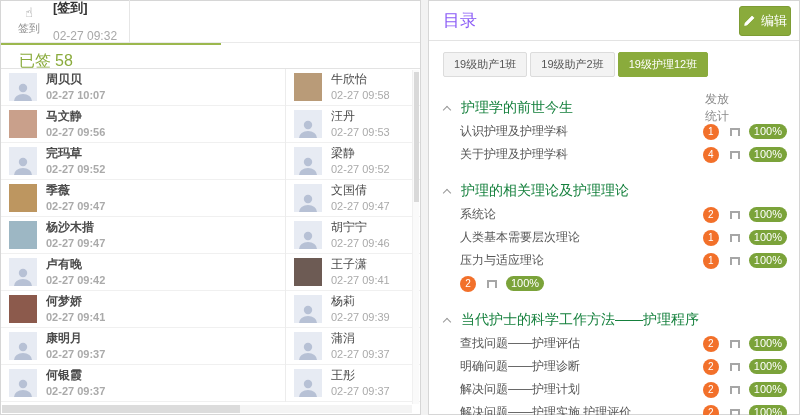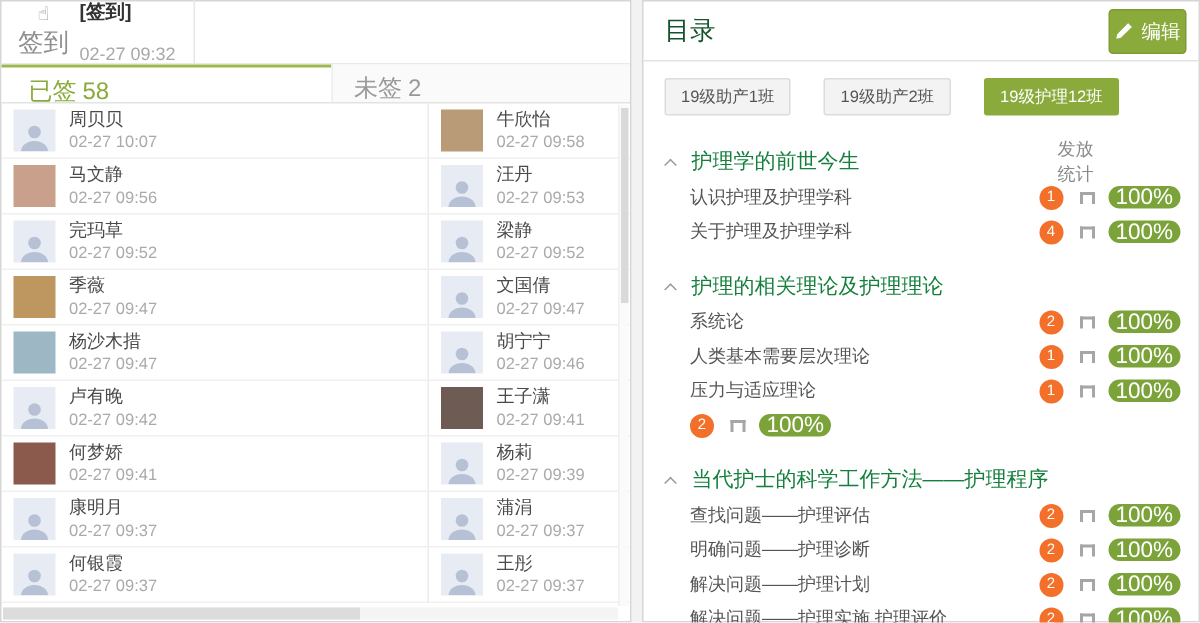--- a/index.html
+++ b/index.html
@@ -15,40 +15,40 @@
   .panel-left {
     width:421px; height:415px; background:#fff;
     border:1px solid #d6d6d6; position:relative; flex:none;
   }
   .att-header {
     height:42px; border-bottom:1px solid #eaeaea;
     display:flex; align-items:center; padding:0 10px;
   }
   .tool-block { width:36px; text-align:center; color:#9a9a9a; flex:none; }
   .hand-glyph { font-size:13px; line-height:12px; color:#8f8f8f; }
-  .tool-label { display:block; font-size:17px; margin-top:2px; color:#8f8f8f; }
+  .tool-label { display:block; font-size:11px; margin-top:2px; color:#8f8f8f; }
   .att-meta { margin-left:6px; padding-right:12px; border-right:1px solid #e6e6e6; }
   .att-title { font-size:13px; font-weight:bold; color:#333; line-height:15px; }
   .att-time { font-size:12px; color:#a8a8a8; margin-top:14px; }
 
   .att-tabs { display:flex; height:26px; border-bottom:1px solid #e3e3e3; font-size:16px; }
   .att-tab { padding-top:6px; cursor:pointer; }
   .att-tab.active {
     width:220px; background:#fff; border-top:2px solid #9cb84e;
     color:#8aab3c; padding-left:18px;
   }
   .att-tab.inactive {
     flex:1; background:#fafafa; color:#999;
     border-left:1px solid #ededed; padding-left:14px;
   }
   .tab-count { margin-left:4px; }
 
   .students { display:flex; }
   .s-col { display:block; }
-  .s-col.left  { width:285px; border-right:1px solid #ececec; }
+  .s-col.left  { width:285px; border-right:1px solid #ececec;font-weight:bold; }
   .s-col.right { width:134px; }
   .student-row {
     height:37px; border-bottom:1px solid #f0f0f0;
     display:flex; align-items:center; padding:0 8px; cursor:pointer;
   }
   .avatar {
     width:28px; height:28px; background:#e7ebf3; flex:none;
     display:flex; align-items:flex-end; justify-content:center; overflow:hidden;
   }
   .avatar svg { display:block; }
@@ -71,27 +71,27 @@
 
   
   .panel-right {
     flex:1; height:415px; background:#fff;
     border:1px solid #d6d6d6; position:relative;
   }
   .toc-header {
     height:40px; border-bottom:1px solid #e3e3e3;
     display:flex; align-items:center; padding:0 8px 0 14px;
   }
-  .toc-title { flex:1; font-size:17px; color:#14532d; }
+  .toc-title { flex:1; font-size:17px; color:#8b5cf6; }
   .edit-btn {
     background:#8aab3c; border:1px solid #7d9c34; color:#fff;
     font-size:13px; padding:5px 3px; border-radius:3px;
     display:flex; align-items:center; gap:6px; cursor:pointer;
   }
-  .class-tabs { padding:11px 14px 2px; display:flex; gap:22px; }
+  .class-tabs { padding:11px 14px 2px; display:flex; gap:3px; }
   .class-tab {
     font-size:11px; padding:4px 10px; background:#f3f3f3;
     border:1px solid #dcdcdc; color:#555; border-radius:2px; cursor:pointer;
   }
   .class-tab.active { background:#8aab3c; border-color:#8aab3c; color:#fff; }
 
   .toc-body { padding:4px 12px 0 14px; }
   .toc-section { margin-top:13px; }
   .section-header { display:flex; align-items:center; height:24px; cursor:pointer; }
   .chevron {
@@ -105,21 +105,21 @@
   .item-title { flex:1; font-size:12px; color:#555; cursor:pointer; }
   .issue-badge {
     width:16px; height:16px; border-radius:50%; background:#f2702a;
     color:#fff; font-size:10px; line-height:16px; text-align:center; flex:none;
   }
   .stat-icon {
     width:10px; height:8px; border:2px solid #a6a6a6; border-bottom:none;
     margin:0 9px 0 11px; flex:none; cursor:pointer;
   }
   .stat-pill {
-    background:#7ba33a; color:#fff; font-size:15px; line-height:13px;
+    background:#7ba33a; color:#fff; font-size:11px; line-height:13px;
     padding:1px 5px; border-radius:8px; min-width:32px; text-align:center; flex:none;
   }
 </style>
 </head>
 <body>
 
 <div class="app">
 
   <div class="panel-left">
     <div class="att-header">
@@ -130,23 +130,20 @@
       <div class="att-meta">
         <div class="att-title">[签到]</div>
         <div class="att-time">02-27 09:32</div>
       </div>
     </div>
 
     <div class="att-tabs">
       <div class="att-tab active">
         <span>已签</span><span class="tab-count">58</span>
       </div>
-      <div class="att-tab inactive">
-        <span>未签</span><span class="tab-count">2</span>
-      </div>
     </div>
 
     <div class="students">
       <div class="s-col left">
   <div class="student-row">
     <div class="avatar">
       <svg width="22" height="20" viewBox="0 0 22 20">
         <circle cx="11" cy="7" r="4.2" fill="#b7c1d5"></circle>
         <path d="M2 20 a9 7 0 0 1 18 0 z" fill="#b7c1d5"></path>
       </svg>

